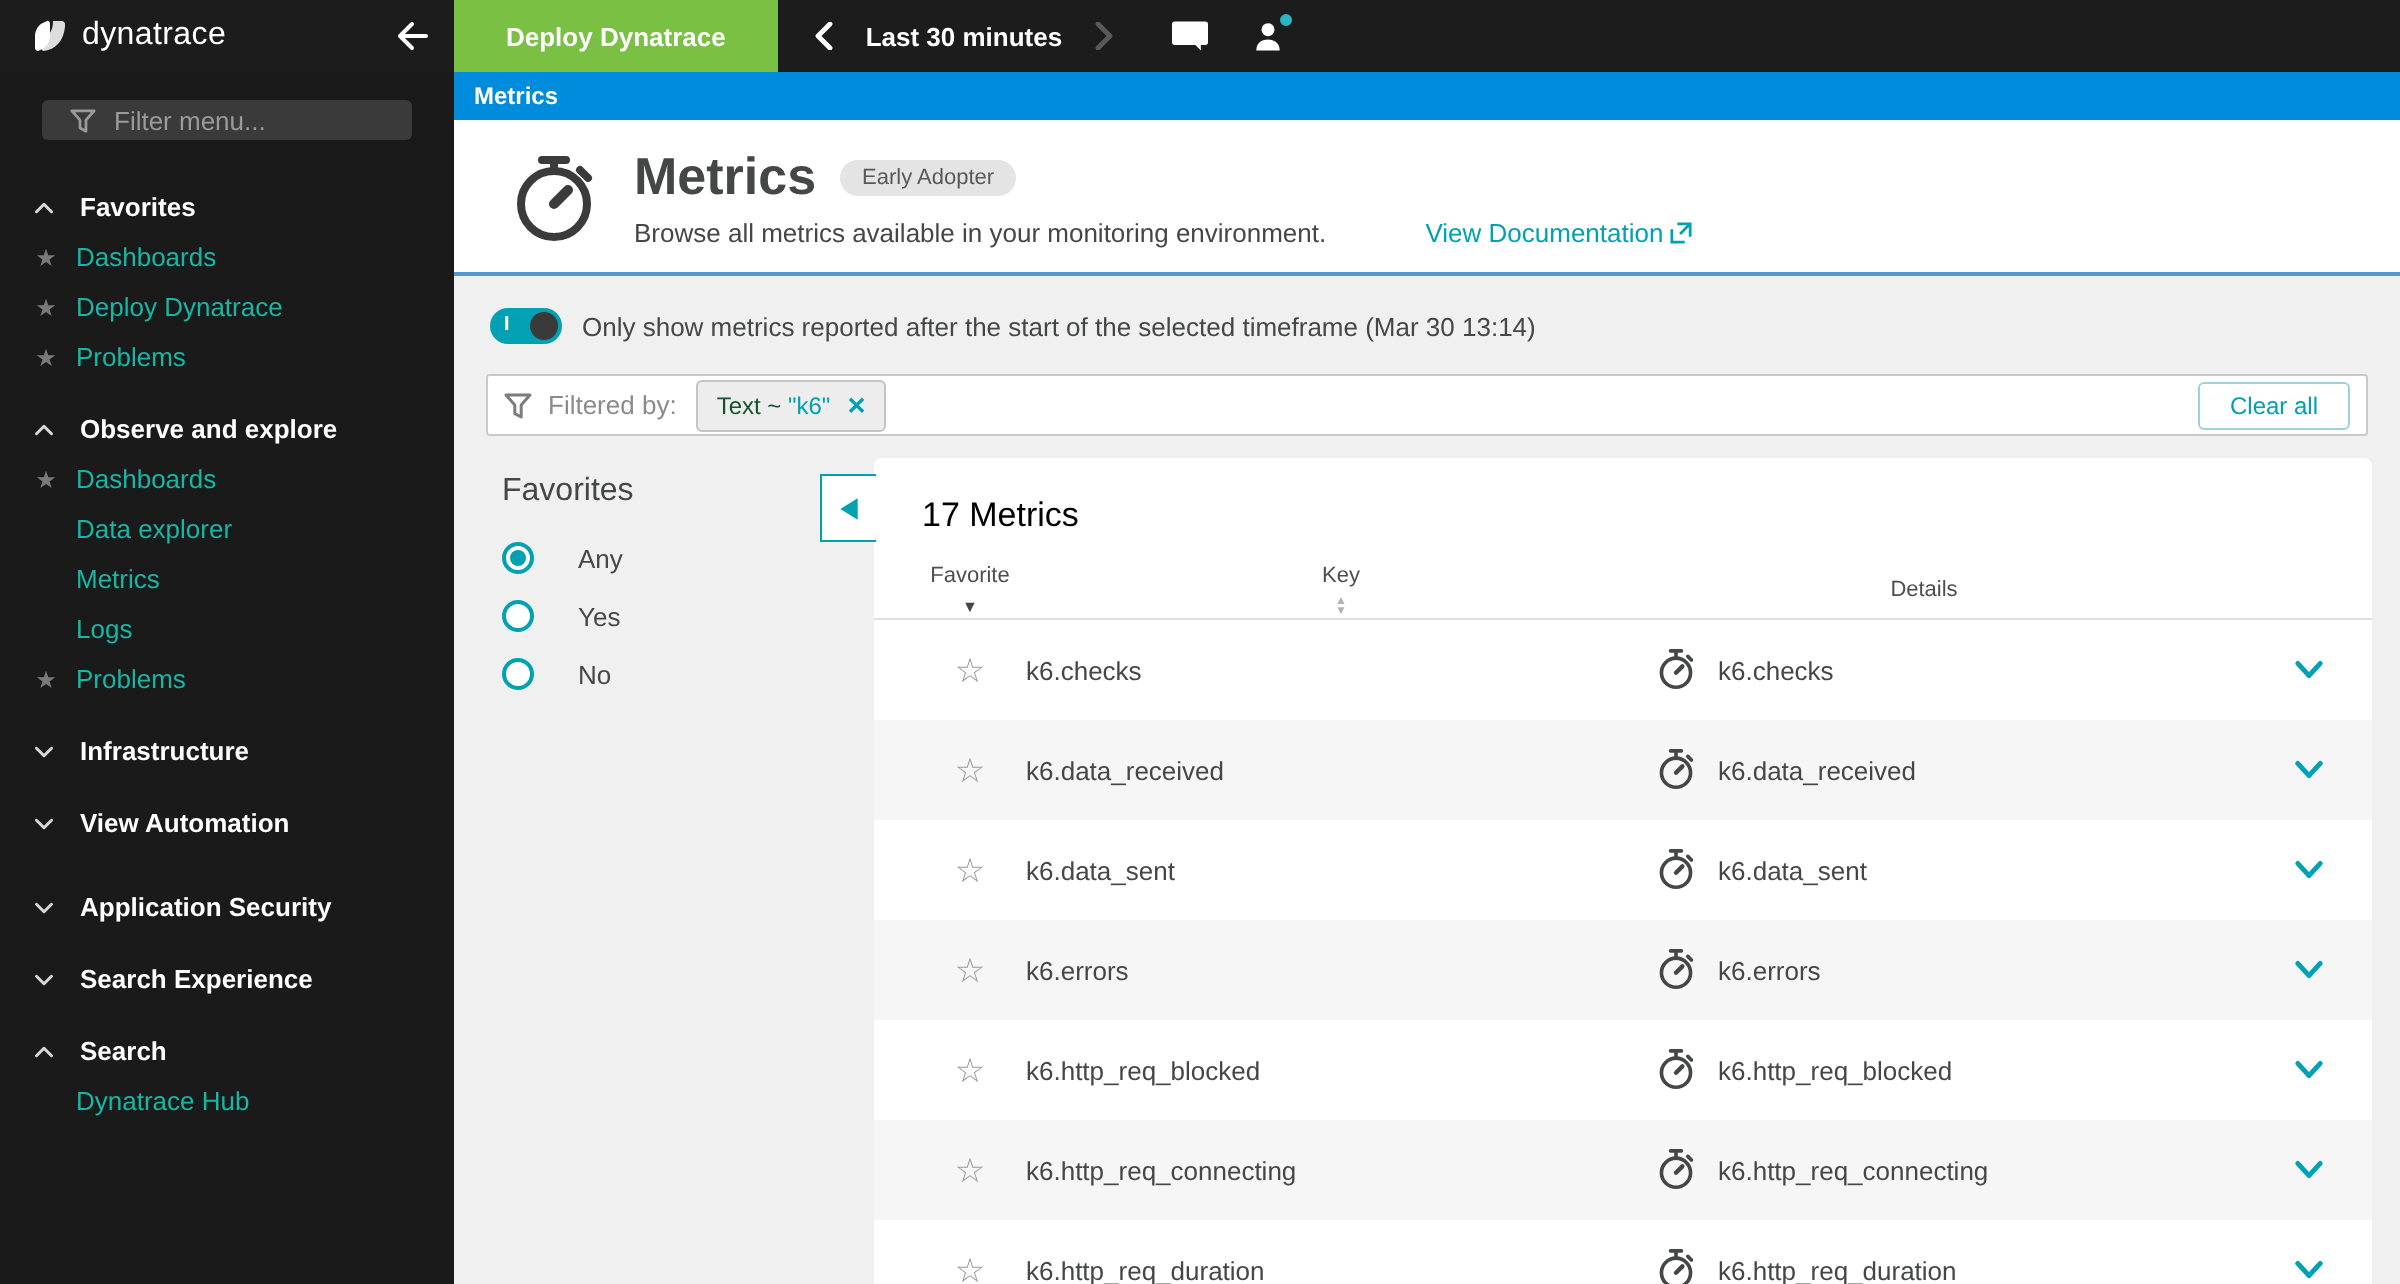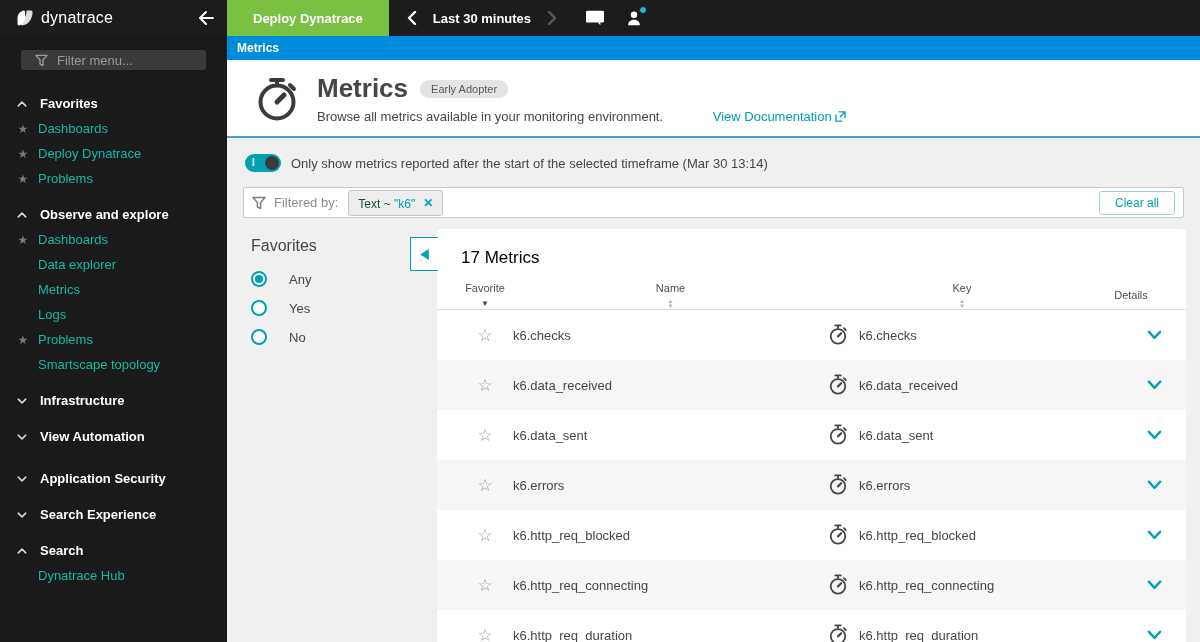--- a/index.html
+++ b/index.html
@@ -210,24 +210,20 @@
         <span class="side-item-label">Metrics</span>
       </div>
       <div class="side-item">
         <span class="side-item-spacer"></span>
         <span class="side-item-label">Logs</span>
       </div>
       <div class="side-item">
         <span class="side-item-star">★</span>
         <span class="side-item-label">Problems</span>
       </div>
-      <div class="side-item">
-        <span class="side-item-spacer"></span>
-        <span class="side-item-label">Smartscape topology</span>
-      </div>
       <div class="side-gap"></div>
       <div class="side-section-header">
         <span style="display: flex;">
           <svg width="12" height="12" viewBox="0 0 16 16">
             <path d="M3 5.5 L8 10.5 L13 5.5" fill="none" stroke="#d8d8d8" stroke-width="2" stroke-linecap="round" stroke-linejoin="round"></path>
           </svg>
         </span>
         <span class="side-section-label">Infrastructure</span>
       </div>
       <div class="side-gap"></div>
@@ -353,27 +349,20 @@
     </div>
 
     <div class="card">
       <div class="card-title">17 Metrics</div>
       <div class="trow thead">
         <div class="th">
           <span>Favorite</span>
           <span class="sort-tri">▼</span>
         </div>
         <div class="th">
-          <span>Name</span>
-          <span class="sort-updown">
-              <span>▲</span>
-              <span>▼</span>
-            </span>
-        </div>
-        <div class="th">
           <span>Key</span>
           <span class="sort-updown">
               <span>▲</span>
               <span>▼</span>
             </span>
         </div>
         <div class="th th-details">
           <span>Details</span>
         </div>
       </div>

